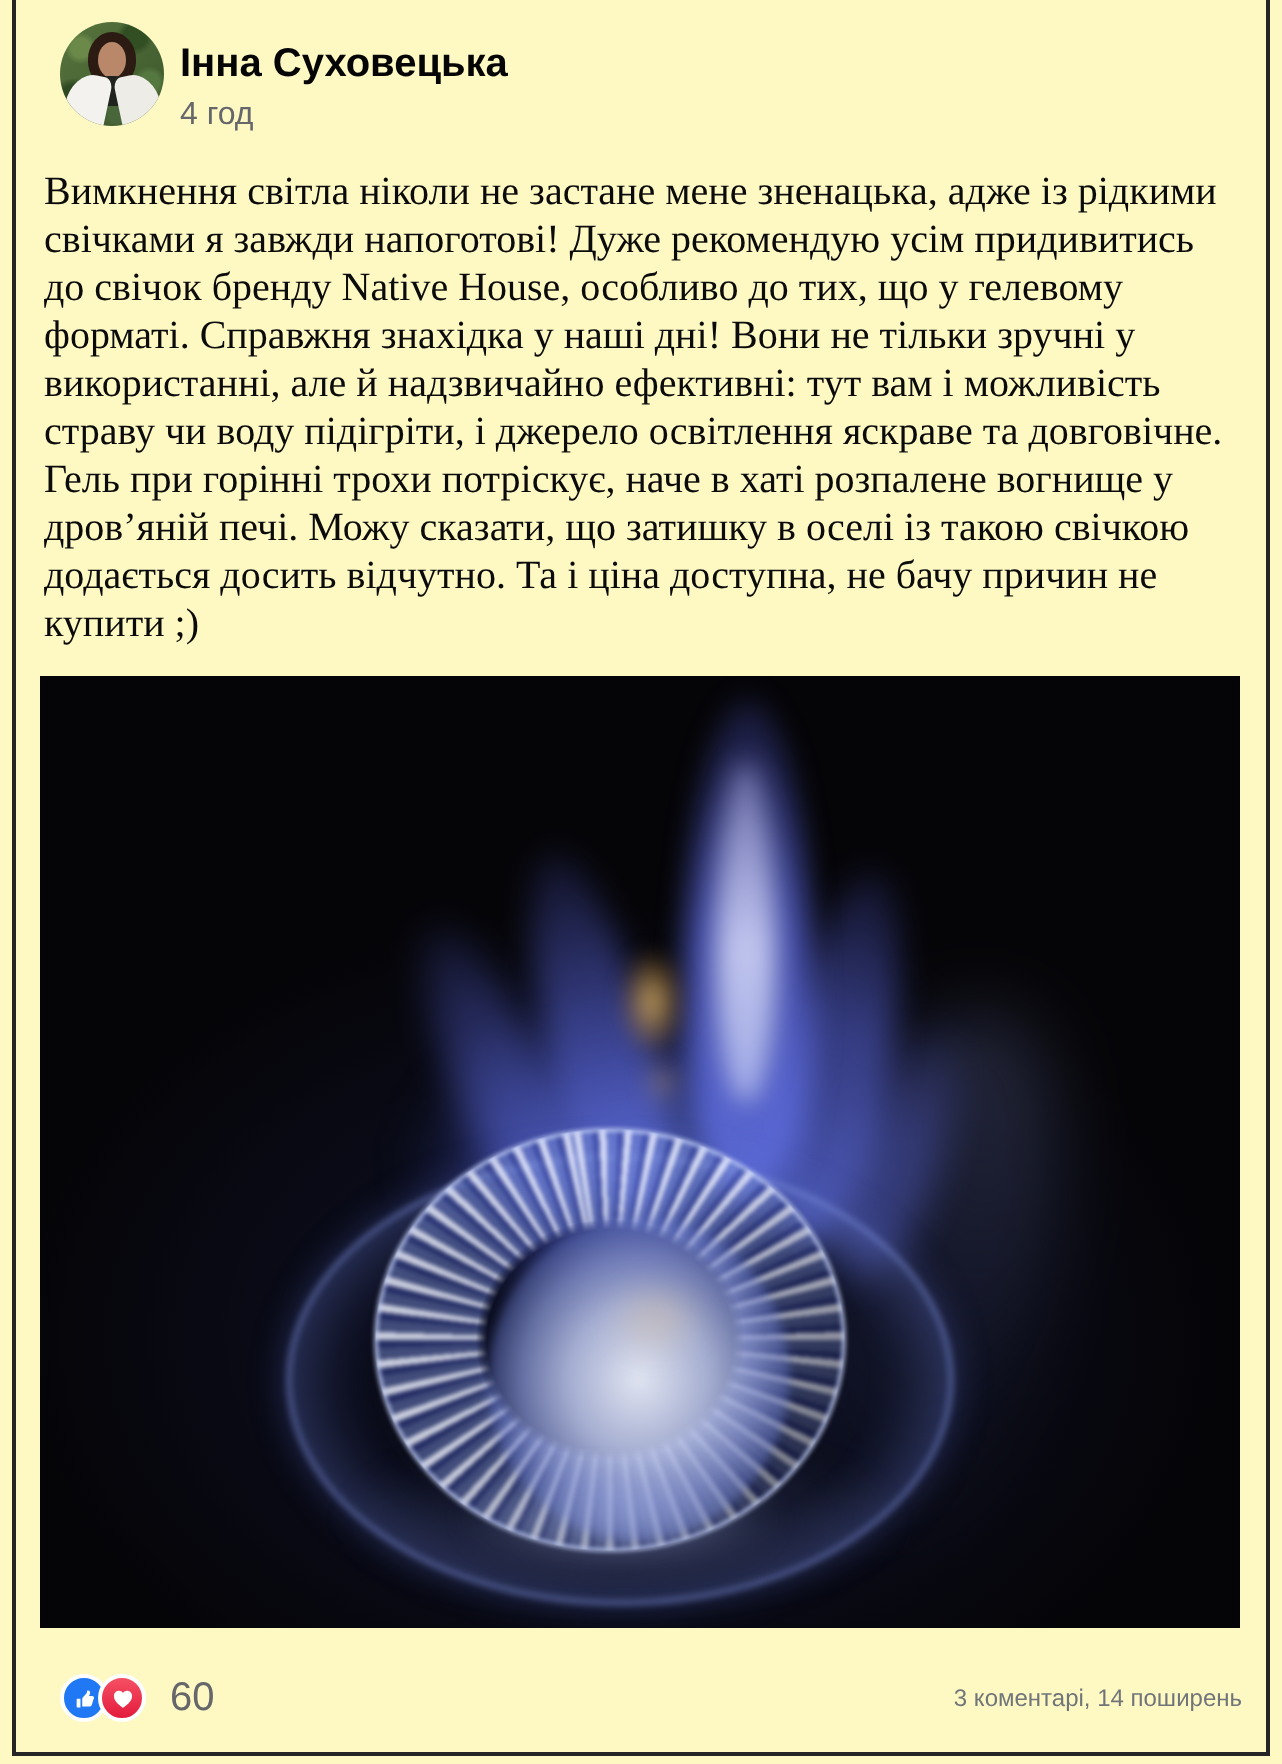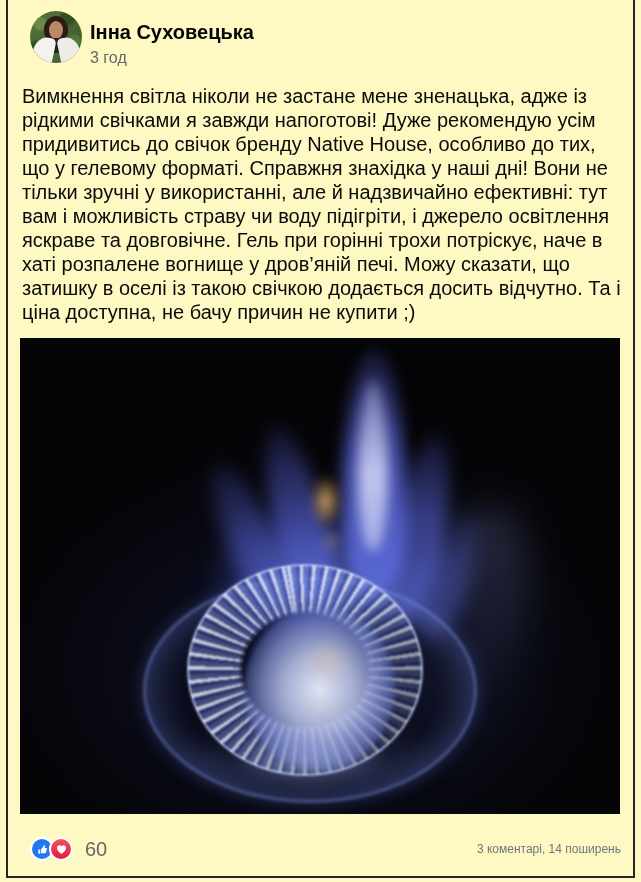--- a/index.html
+++ b/index.html
@@ -23,21 +23,21 @@
   .av-face { position:absolute; left:19px; top:10px; width:14px; height:18px; border-radius:50%; background:#b9886a; }
   .av-top  { position:absolute; left:18px; top:27px; width:16px; height:15px; border-radius:40% 40% 0 0; background:#20241f; }
   .av-bl   { position:absolute; left:3px;  top:26px; width:21px; height:28px; border-radius:60% 20% 0 40%; background:#f4f2ee; transform:rotate(12deg); }
   .av-br   { position:absolute; left:29px; top:26px; width:21px; height:28px; border-radius:20% 60% 40% 0; background:#eeece7; transform:rotate(-12deg); }
 
   .author { position:absolute; left:90px; top:21px; font-size:20px; font-weight:bold; color:#050505; cursor:pointer; }
   .timestamp { position:absolute; left:90px; top:49px; font-size:16px; color:#65676b; cursor:pointer; }
 
   
   .post-body { position:absolute; left:22px; top:84px; width:600px;
-    font-size:20px; line-height:24px; color:#0b0b0c; }
+    font-size:20px; line-height:24px; color:#0b0b0c;font-family:Liberation Serif, serif; }
 
   
   .photo { position:absolute; left:20px; top:338px; width:600px; height:476px;
     background:#050508; overflow:hidden; cursor:pointer; }
   .photo > div { position:absolute; }
   .ambient { left:0; top:0; right:0; bottom:0;
     background:radial-gradient(ellipse 420px 300px at 290px 330px, rgba(35,45,110,0.32), rgba(0,0,0,0) 72%); }
   .smoke { left:390px; top:165px; width:110px; height:270px; border-radius:50%;
     background:linear-gradient(200deg, rgba(120,130,190,0.30), rgba(60,70,120,0.13) 60%, rgba(0,0,0,0));
     filter:blur(18px); transform:rotate(14deg); }
@@ -104,21 +104,21 @@
 <div class="page">
 
   <div class="avatar">
     <div class="av-hair"></div>
     <div class="av-face"></div>
     <div class="av-top"></div>
     <div class="av-bl"></div>
     <div class="av-br"></div>
   </div>
   <div class="author">Інна Суховецька</div>
-  <div class="timestamp">3 год</div>
+  <div class="timestamp">4 год</div>
 
   <div class="post-body">Вимкнення світла ніколи не застане мене зненацька, адже із рідкими свічками я завжди напоготові! Дуже рекомендую усім придивитись до свічок бренду Native House, особливо до тих, що у гелевому форматі. Справжня знахідка у наші дні! Вони не тільки зручні у використанні, але й надзвичайно ефективні: тут вам і можливість страву чи воду підігріти, і джерело освітлення яскраве та довговічне. Гель при горінні трохи потріскує, наче в хаті розпалене вогнище у дров’яній печі. Можу сказати, що затишку в оселі із такою свічкою додається досить відчутно. Та і ціна доступна, не бачу причин не купити ;)</div>
 
   <div class="photo">
     <div class="ambient"></div>
     <div class="smoke"></div>
     <div class="fl-base"></div>
     <div class="flame fl-left2"></div>
     <div class="flame fl-left"></div>
     <div class="flame fl-right2"></div>

